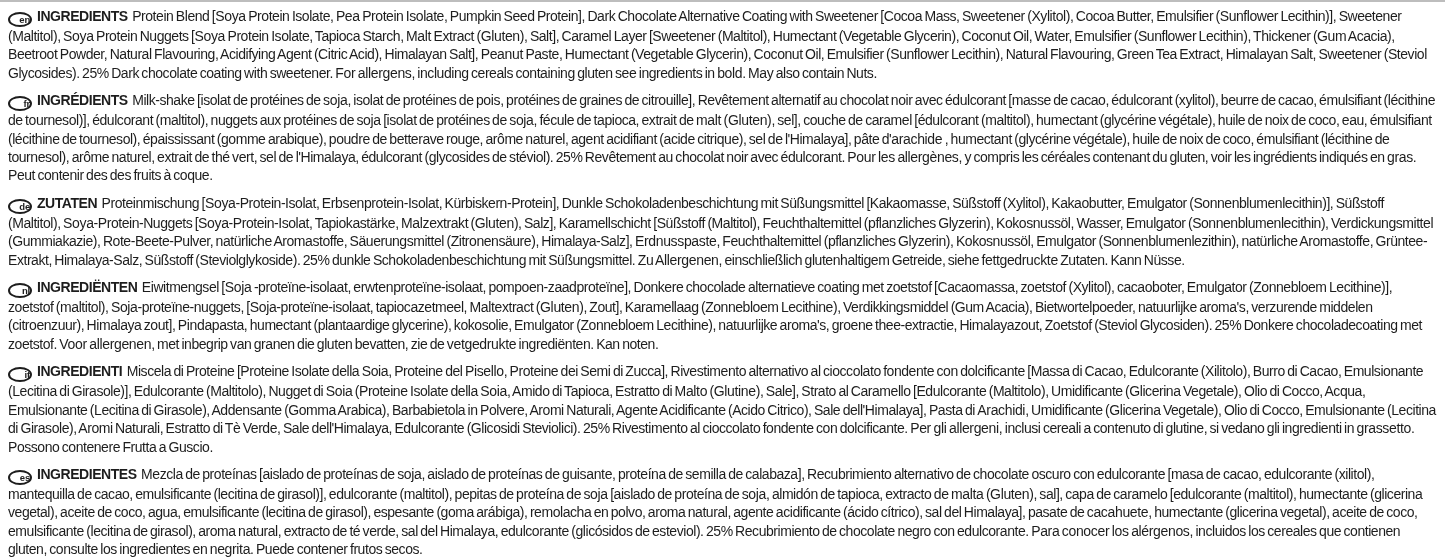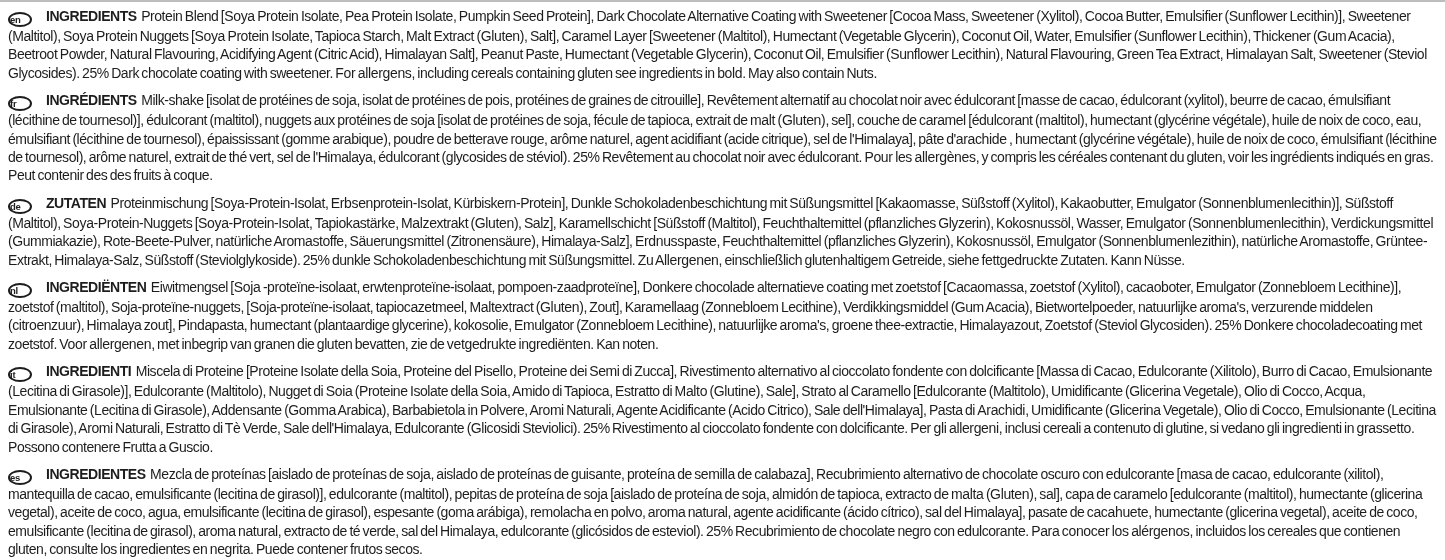--- a/index.html
+++ b/index.html
@@ -42,29 +42,28 @@
   .lang-badge {
     display: inline-block;
     box-sizing: border-box;
     width: 24px;
     height: 15px;
     border: 2px solid #1d1d1d;
     border-radius: 50%;
     font-size: 9.5px;
     font-weight: 700;
     line-height: 11px;
-    text-align: left;
+    text-align: right;
     letter-spacing: -0.2px;
     vertical-align: -2px;
     margin-right: 5px;
   }
   .section .heading {
     font-weight: 700;
     margin-right: 2px;
-    margin-left: 9px;
   }
 </style>
 </head>
 <body>
 
 <div class="label">
   <div class="top-edge"></div>
   <div class="sections" id="sections">
       <div class="section"><span class="lang-badge">en</span><span class="heading">INGREDIENTS</span> <span>Protein Blend [<b>Soya</b> Protein Isolate, <b>Pea</b> Protein Isolate, Pumpkin Seed Protein], Dark Chocolate Alternative Coating with Sweetener [Cocoa Mass, Sweetener (Xylitol), Cocoa Butter, Emulsifier (Sunflower Lecithin)], Sweetener (Maltitol), <b>Soya</b> Protein Nuggets [<b>Soya</b> Protein Isolate, Tapioca Starch, <b>Malt</b> Extract (<b>Gluten</b>), Salt], Caramel Layer [Sweetener (Maltitol), Humectant (Vegetable Glycerin), Coconut Oil, Water, Emulsifier (Sunflower Lecithin), Thickener (Gum Acacia), Beetroot Powder, Natural Flavouring, Acidifying Agent (Citric Acid), Himalayan Salt], <b>Peanut</b> Paste, Humectant (Vegetable Glycerin), Coconut Oil, Emulsifier (Sunflower Lecithin), Natural Flavouring, Green Tea Extract, Himalayan Salt, Sweetener (Steviol Glycosides). 25% Dark chocolate coating with sweetener. <b>For allergens</b>, including cereals containing gluten see ingredients in <b>bold</b>. May also contain Nuts.</span></div>
       <div class="section"><span class="lang-badge">fr</span><span class="heading">INGRÉDIENTS</span> <span>Milk-shake [isolat de protéines de <b>soja</b>, isolat de protéines de <b>pois</b>, protéines de graines de citrouille], Revêtement alternatif au chocolat noir avec édulcorant [masse de cacao, édulcorant (xylitol), beurre de cacao, émulsifiant (lécithine de tournesol)], édulcorant (maltitol), nuggets aux protéines de <b>soja</b> [isolat de protéines de <b>soja</b>, fécule de tapioca, extrait de <b>malt (Gluten)</b>, sel], couche de caramel [édulcorant (maltitol), humectant (glycérine végétale), huile de noix de coco, eau, émulsifiant (lécithine de tournesol), épaississant (gomme arabique), poudre de betterave rouge, arôme naturel, agent acidifiant (acide citrique), sel de l'Himalaya], pâte d'<b>arachide</b> , humectant (glycérine végétale), huile de noix de coco, émulsifiant (lécithine de tournesol), arôme naturel, extrait de thé vert, sel de l'Himalaya, édulcorant (glycosides de stéviol). 25% Revêtement au chocolat noir avec édulcorant. <b>Pour les allergènes</b>, y compris les céréales contenant du gluten, voir les ingrédients indiqués en <b>gras</b>. Peut contenir des des fruits à coque.</span></div>

